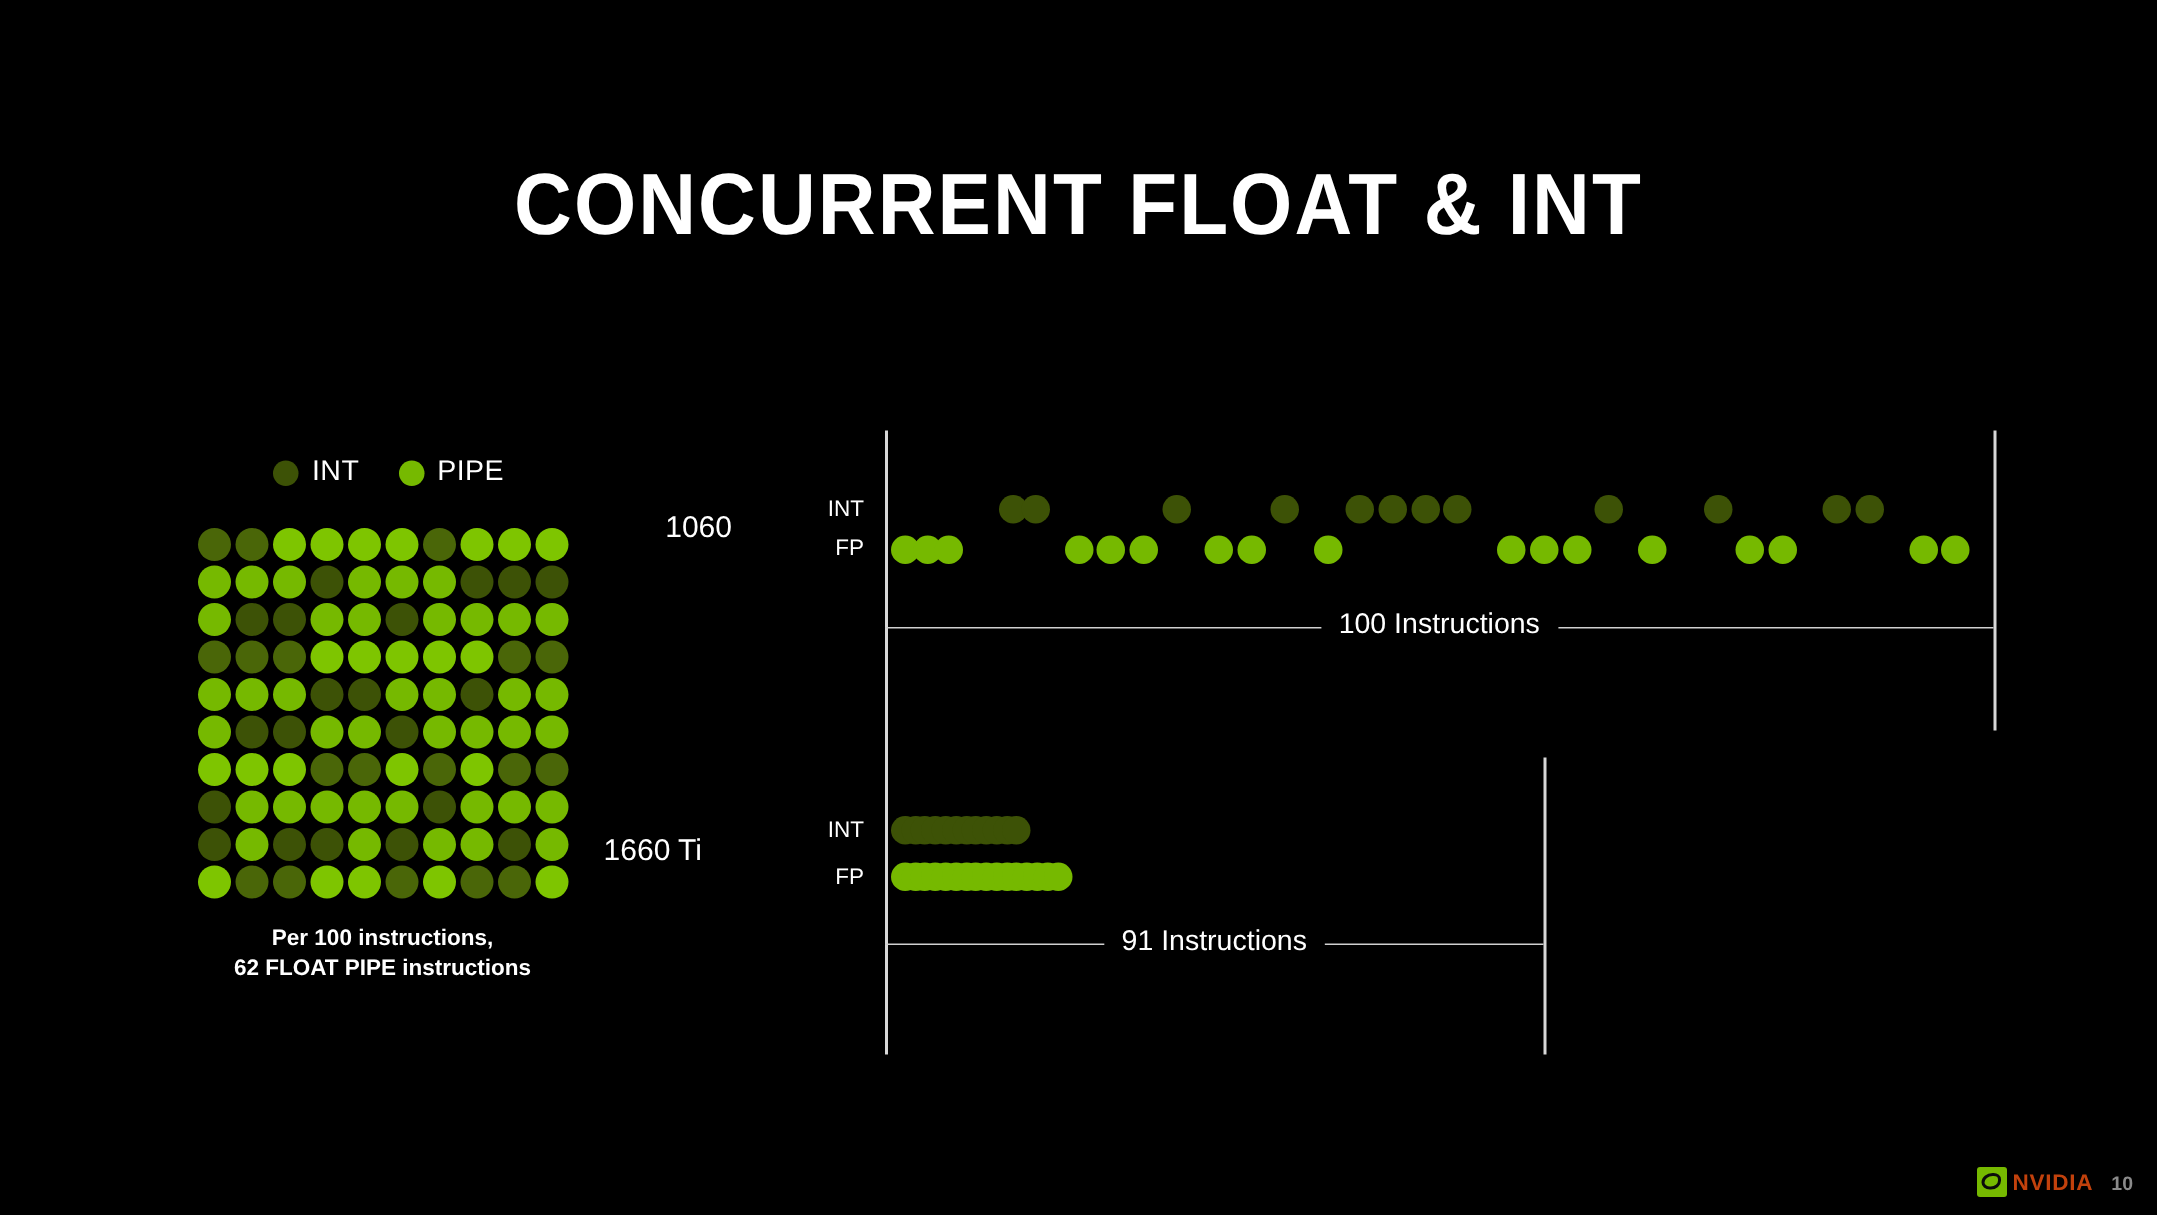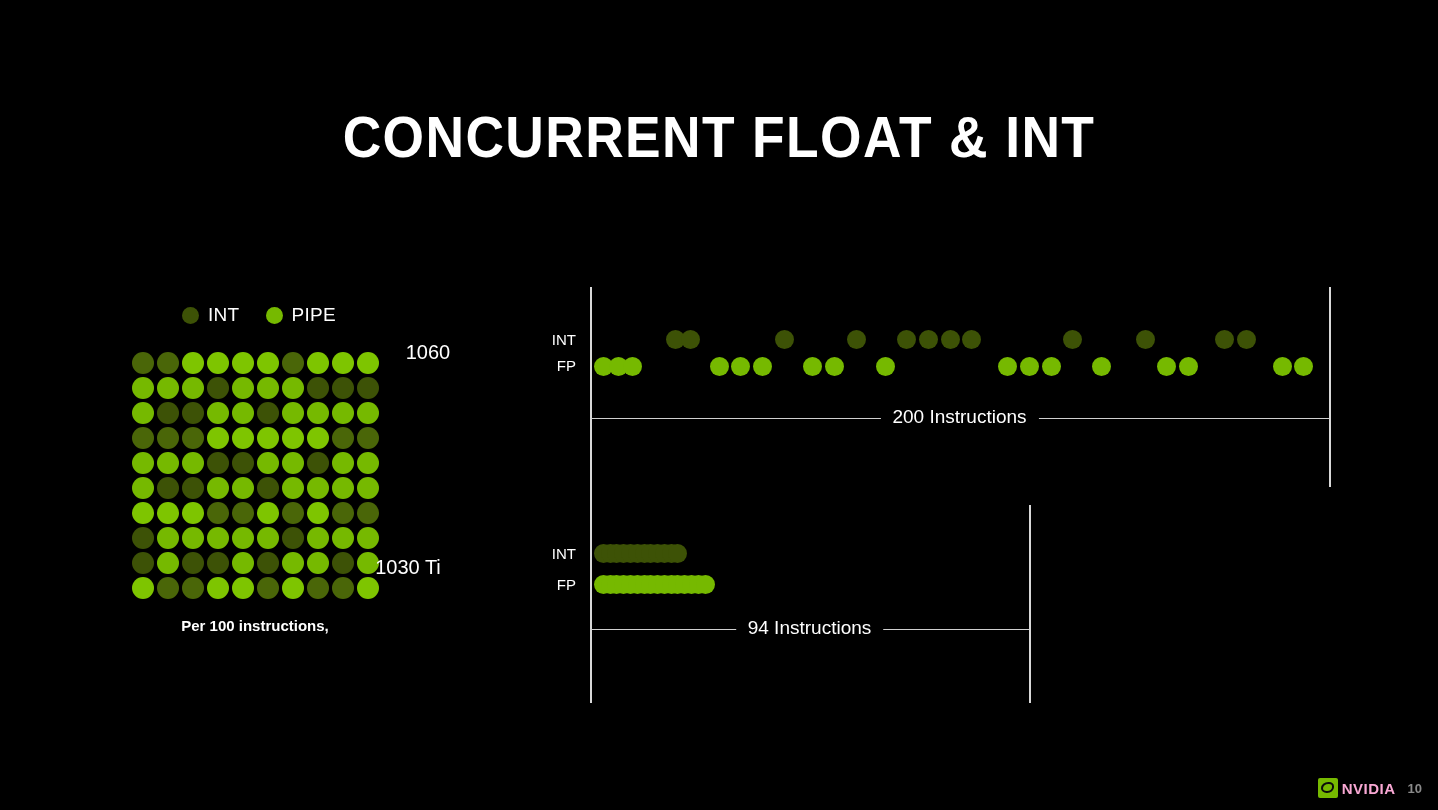--- a/index.html
+++ b/index.html
@@ -80,21 +80,21 @@
   #matrix-caption div{white-space:nowrap;text-align:center;}
 
   
   #chart-area{position:absolute;left:0;top:0;width:1438px;height:810px;pointer-events:none;}
 
   .axis-line{position:absolute;background:#d8d8d8;}
   .v-axis{width:2px;}
   .h-rule{height:1px;background:#d0d0d0;}
   .row-label-main{
     position:absolute;
-    font-size:20px;color:#fff;text-align:center;
+    font-size:20px;color:#fff;text-align:right;
     white-space:nowrap;
   }
   .row-label-sub{
     position:absolute;
     font-size:15px;color:#fff;text-align:right;
     white-space:nowrap;
   }
   .slot-dot{
     position:absolute;
     border-radius:50%;
@@ -146,21 +146,21 @@
     left:3px;top:4px;
     width:13px;height:11px;
     border:2.5px solid #0b0b0b;
     border-radius:60% 40% 55% 45%;
     box-sizing:border-box;
   }
   #nvidia-wordmark{
     font-size:15px;
     font-weight:bold;
     letter-spacing:.5px;
-    color:#f9a8d4;
+    color:#c2410c;
   }
   #page-number{
     font-size:13px;
     color:#8a8a8a;
     font-weight:bold;
   }
 </style>
 </head>
 <body>
 
@@ -280,20 +280,21 @@
         <div class="matrix-cell" style="background: rgb(74, 102, 8);"></div>
         <div class="matrix-cell" style="background: rgb(126, 197, 0);"></div>
         <div class="matrix-cell" style="background: rgb(74, 102, 8);"></div>
         <div class="matrix-cell" style="background: rgb(74, 102, 8);"></div>
         <div class="matrix-cell" style="background: rgb(126, 197, 0);"></div>
       </div>
 
 
     <div id="matrix-caption">
         <div>Per 100 instructions,</div>
+        <div>62 FLOAT PIPE instructions</div>
       </div>
   </div>
 
   <div id="chart-area">
       <div class="axis-line v-axis" style="left: 590px; top: 287px; height: 416px;"></div>
       <div class="axis-line v-axis" style="left: 1329px; top: 287px; height: 200px;"></div>
       <div class="row-label-main" style="left: 368px; top: 341px; width: 120px;">1060</div>
       <div class="row-label-sub" style="left: 520px; top: 331px; width: 56px;">INT</div>
       <div class="row-label-sub" style="left: 520px; top: 357px; width: 56px;">FP</div>
       <div class="slot-dot" style="left: 666.31px; top: 329.5px; width: 19px; height: 19px; background: rgb(61, 82, 6);"></div>
@@ -319,23 +320,23 @@
       <div class="slot-dot" style="left: 875.69px; top: 356.5px; width: 19px; height: 19px; background: rgb(118, 185, 0);"></div>
       <div class="slot-dot" style="left: 998.43px; top: 356.5px; width: 19px; height: 19px; background: rgb(118, 185, 0);"></div>
       <div class="slot-dot" style="left: 1020.09px; top: 356.5px; width: 19px; height: 19px; background: rgb(118, 185, 0);"></div>
       <div class="slot-dot" style="left: 1041.75px; top: 356.5px; width: 19px; height: 19px; background: rgb(118, 185, 0);"></div>
       <div class="slot-dot" style="left: 1092.29px; top: 356.5px; width: 19px; height: 19px; background: rgb(118, 185, 0);"></div>
       <div class="slot-dot" style="left: 1157.27px; top: 356.5px; width: 19px; height: 19px; background: rgb(118, 185, 0);"></div>
       <div class="slot-dot" style="left: 1178.93px; top: 356.5px; width: 19px; height: 19px; background: rgb(118, 185, 0);"></div>
       <div class="slot-dot" style="left: 1272.79px; top: 356.5px; width: 19px; height: 19px; background: rgb(118, 185, 0);"></div>
       <div class="slot-dot" style="left: 1294.45px; top: 356.5px; width: 19px; height: 19px; background: rgb(118, 185, 0);"></div>
       <div class="h-rule" style="position: absolute; left: 590px; top: 418px; width: 739px;"></div>
-      <div class="bracket-label" style="left: 959.5px; top: 406px; transform: translateX(-50%);">200 Instructions</div>
+      <div class="bracket-label" style="left: 959.5px; top: 406px; transform: translateX(-50%);">100 Instructions</div>
       <div class="axis-line v-axis" style="left: 1029px; top: 505px; height: 198px;"></div>
-      <div class="row-label-main" style="left: 348px; top: 556px; width: 120px;">1030 Ti</div>
+      <div class="row-label-main" style="left: 348px; top: 556px; width: 120px;">1660 Ti</div>
       <div class="row-label-sub" style="left: 520px; top: 545px; width: 56px;">INT</div>
       <div class="row-label-sub" style="left: 520px; top: 576px; width: 56px;">FP</div>
       <div class="slot-dot" style="left: 593.887px; top: 543.5px; width: 19px; height: 19px; background: rgb(61, 82, 6);"></div>
       <div class="slot-dot" style="left: 600.661px; top: 543.5px; width: 19px; height: 19px; background: rgb(61, 82, 6);"></div>
       <div class="slot-dot" style="left: 607.435px; top: 543.5px; width: 19px; height: 19px; background: rgb(61, 82, 6);"></div>
       <div class="slot-dot" style="left: 614.21px; top: 543.5px; width: 19px; height: 19px; background: rgb(61, 82, 6);"></div>
       <div class="slot-dot" style="left: 620.984px; top: 543.5px; width: 19px; height: 19px; background: rgb(61, 82, 6);"></div>
       <div class="slot-dot" style="left: 627.758px; top: 543.5px; width: 19px; height: 19px; background: rgb(61, 82, 6);"></div>
       <div class="slot-dot" style="left: 634.532px; top: 543.5px; width: 19px; height: 19px; background: rgb(61, 82, 6);"></div>
       <div class="slot-dot" style="left: 641.306px; top: 543.5px; width: 19px; height: 19px; background: rgb(61, 82, 6);"></div>
@@ -353,21 +354,21 @@
       <div class="slot-dot" style="left: 641.306px; top: 574.5px; width: 19px; height: 19px; background: rgb(118, 185, 0);"></div>
       <div class="slot-dot" style="left: 648.081px; top: 574.5px; width: 19px; height: 19px; background: rgb(118, 185, 0);"></div>
       <div class="slot-dot" style="left: 654.855px; top: 574.5px; width: 19px; height: 19px; background: rgb(118, 185, 0);"></div>
       <div class="slot-dot" style="left: 661.629px; top: 574.5px; width: 19px; height: 19px; background: rgb(118, 185, 0);"></div>
       <div class="slot-dot" style="left: 668.403px; top: 574.5px; width: 19px; height: 19px; background: rgb(118, 185, 0);"></div>
       <div class="slot-dot" style="left: 675.177px; top: 574.5px; width: 19px; height: 19px; background: rgb(118, 185, 0);"></div>
       <div class="slot-dot" style="left: 681.952px; top: 574.5px; width: 19px; height: 19px; background: rgb(118, 185, 0);"></div>
       <div class="slot-dot" style="left: 688.726px; top: 574.5px; width: 19px; height: 19px; background: rgb(118, 185, 0);"></div>
       <div class="slot-dot" style="left: 695.5px; top: 574.5px; width: 19px; height: 19px; background: rgb(118, 185, 0);"></div>
       <div class="h-rule" style="position: absolute; left: 590px; top: 629px; width: 439px;"></div>
-      <div class="bracket-label" style="left: 809.5px; top: 617px; transform: translateX(-50%);">94 Instructions</div>
+      <div class="bracket-label" style="left: 809.5px; top: 617px; transform: translateX(-50%);">91 Instructions</div>
     </div>
 
 
   <div id="footer">
     <div id="nvidia-logo">
       <span class="nv-eye"></span>
       <span id="nvidia-wordmark">NVIDIA</span>
     </div>
     <div id="page-number">10</div>
   </div>

